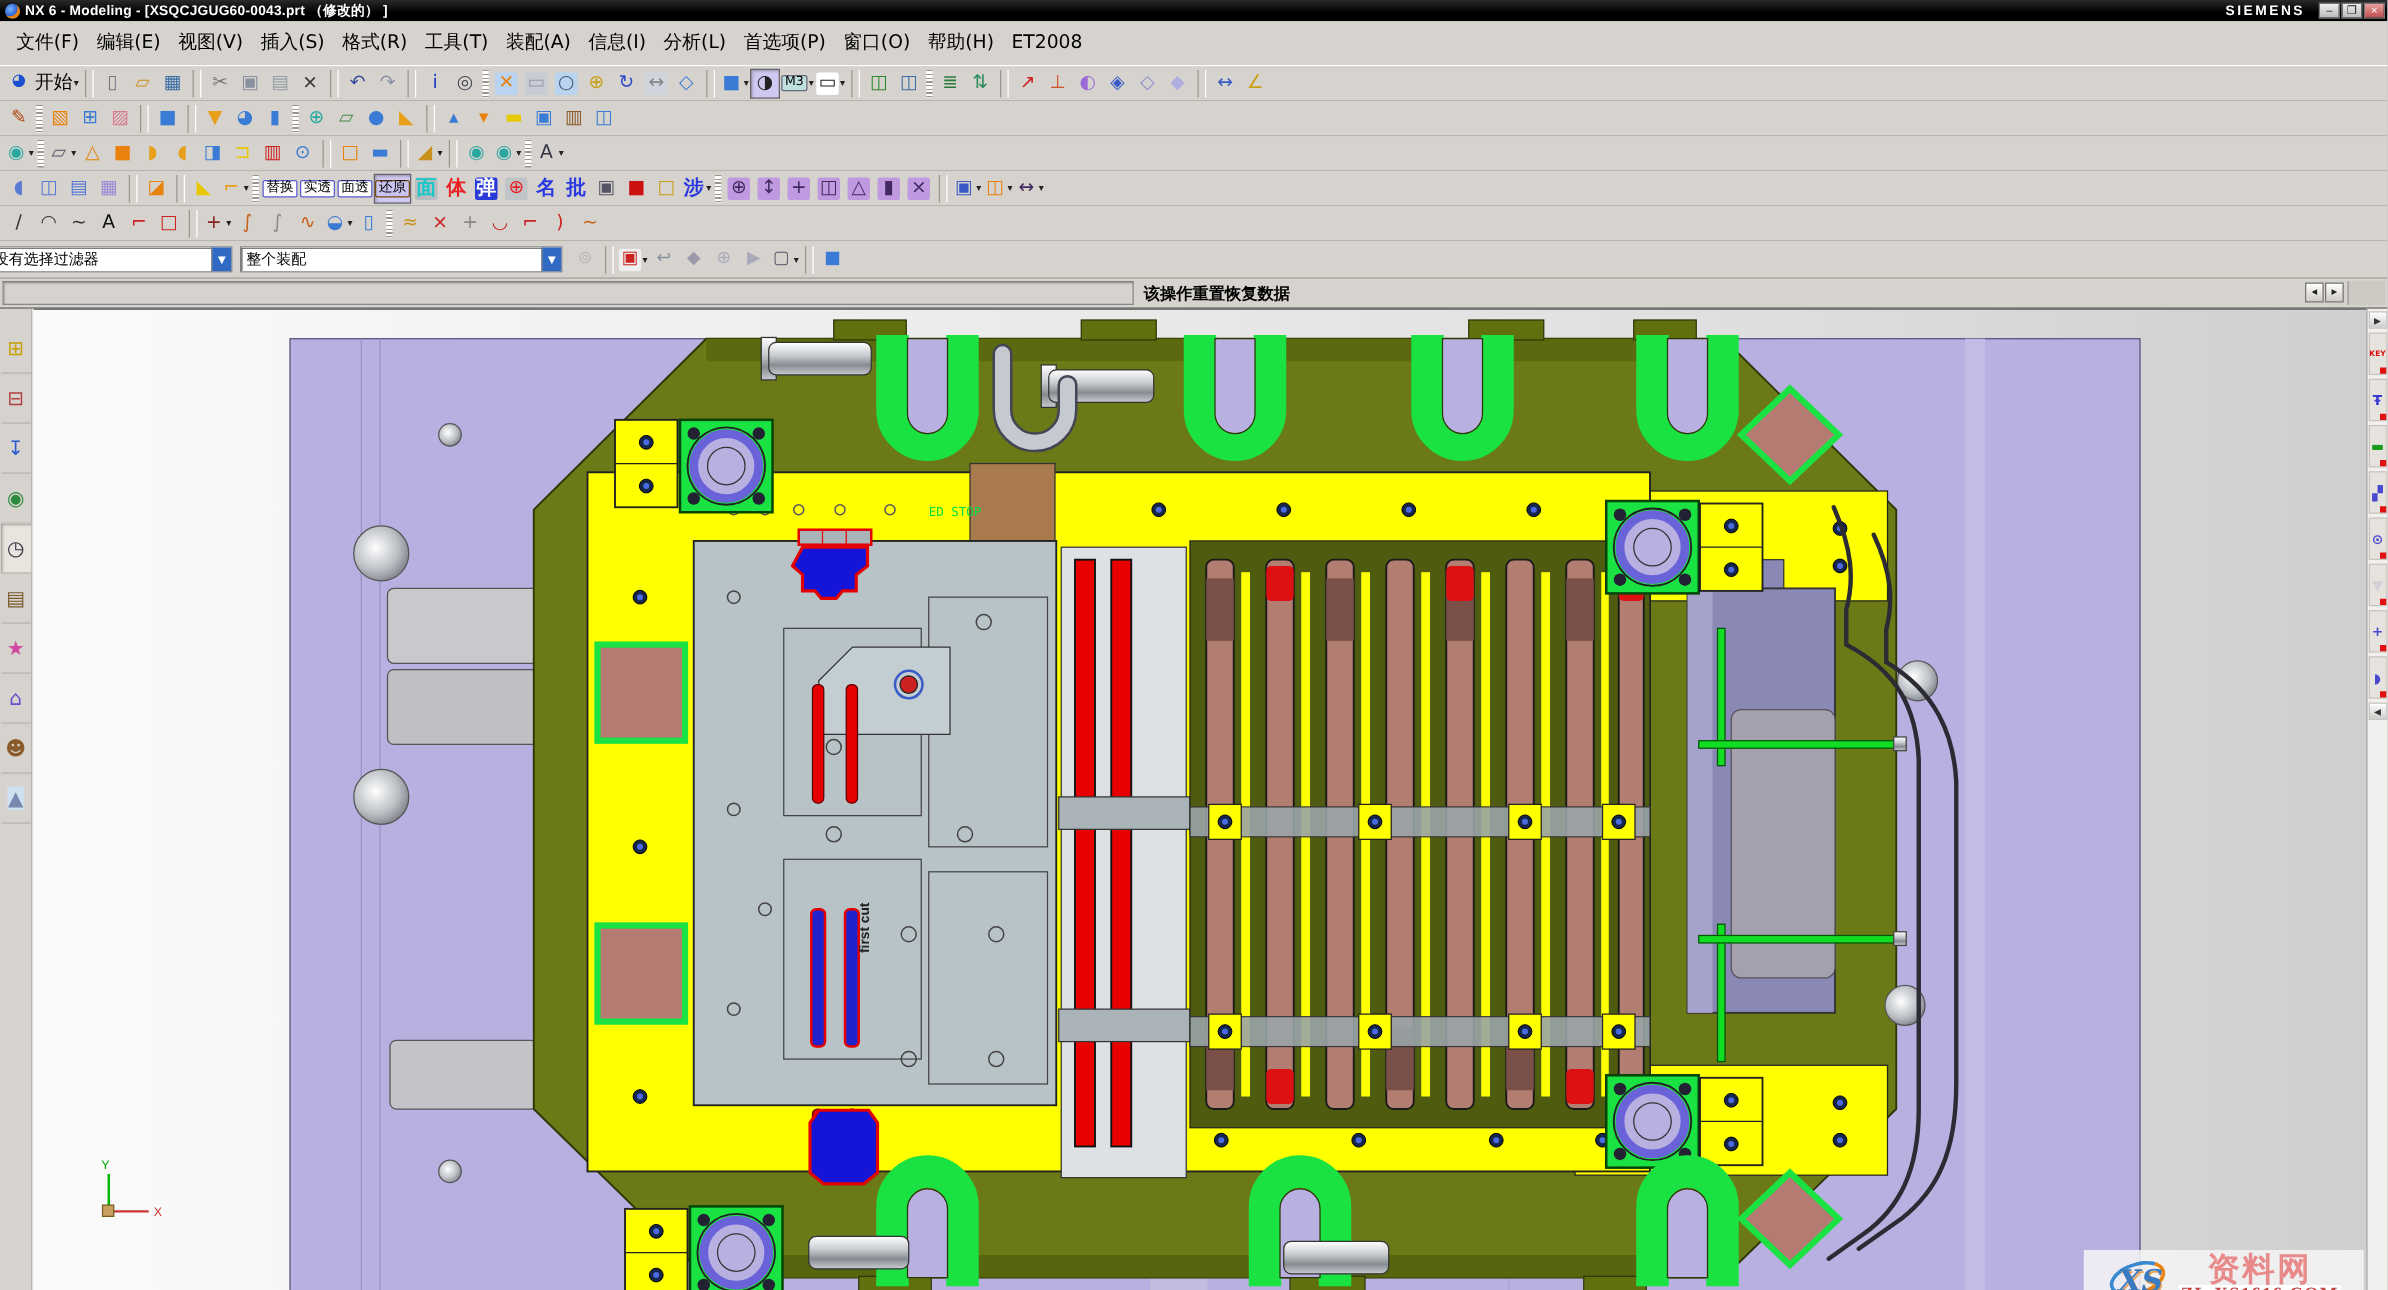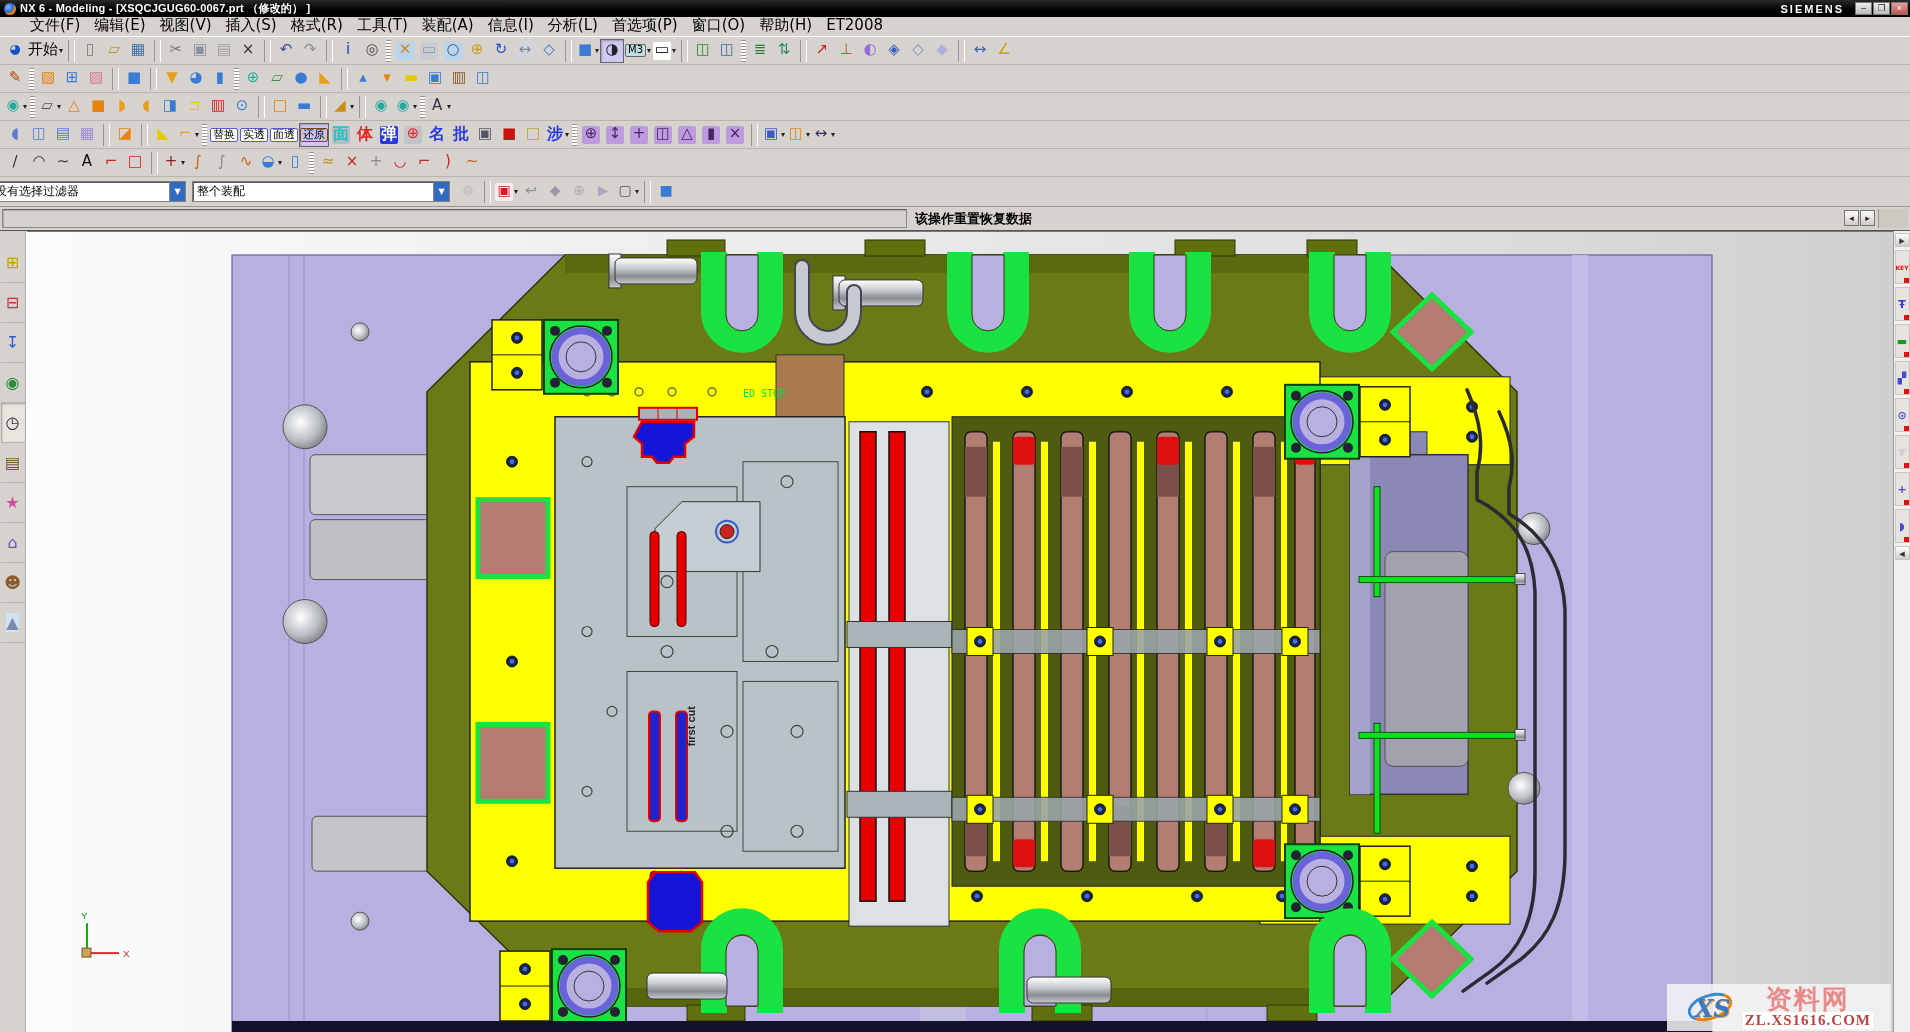--- a/index.html
+++ b/index.html
@@ -14,21 +14,21 @@
   
   .titlebar{height:17px;background:linear-gradient(#2a2a2a,#000 60%);color:#fff;display:flex;align-items:center;font-size:11px;padding:0 2px;}
   .nxorb{width:12px;height:12px;border-radius:50%;background:radial-gradient(circle at 35% 35%,#7ab8ff,#1a4fd0 60%,#0a2a80);box-shadow:inset -2px -2px 0 #e8820c;margin:0 4px 0 2px;flex:0 0 auto;}
   .tb-title{font-weight:bold;letter-spacing:.2px;white-space:nowrap;}
   .tb-spacer{flex:1;}
   .siemens{font-weight:bold;letter-spacing:2px;font-size:11px;margin-right:10px;}
   .winbtn{width:17px;height:13px;background:linear-gradient(#eee,#bbb);border:1px solid #777;color:#222;font-size:9px;line-height:11px;text-align:center;margin-left:1px;}
   .winbtn.close{background:linear-gradient(#e8a0a0,#c05050);color:#fff;}
 
   
-  .menubar{height:20px;background:var(--tb);border-bottom:1px solid #fff;display:flex;align-items:center;font-size:12px;padding-left:23px;}
+  .menubar{height:36px;background:var(--tb);border-bottom:1px solid #fff;display:flex;align-items:center;font-size:12px;padding-left:6px;}
   .menubar .tbtn{border:none;background:none;height:17px;}
   .menubar .g{font-size:12px;color:#000;padding:0 7px;background:none!important;}
 
   
   .tbar{height:28px;background:var(--tb);border-bottom:1px solid #b8b4ae;display:flex;align-items:center;padding-left:3px;overflow:hidden;}
   .tbtn{height:24px;min-width:24px;display:flex;align-items:center;justify-content:center;border:1px solid transparent;position:relative;flex:0 0 auto;}
   .tbtn .g{font-size:15px;line-height:1;display:inline-block;min-width:18px;height:18px;text-align:center;border-radius:2px;}
   .tbtn .g:not(:empty){padding-top:0px;}
   .tbtn.active{border:1px solid #666;background:#cfc8f0;box-shadow:inset 1px 1px 2px rgba(0,0,0,.25);}
   .tbtn.disabled{opacity:.45;}
@@ -80,21 +80,21 @@
   .wm-xs{position:absolute;left:10px;top:6px;font-family:"DejaVu Serif",serif;font-style:italic;font-size:24px;font-weight:bold;color:#3a7ac0;text-shadow:1px 1px 0 #e8a050;}
   .wm-col{display:flex;flex-direction:column;align-items:center;}
   .wm-name{font-size:26px;font-weight:bold;color:#e88a8a;letter-spacing:2px;line-height:26px;}
   .wm-url{font-size:15px;font-weight:bold;color:#c04444;letter-spacing:1px;background:#fff;padding:0 2px;font-family:Liberation Serif, serif;}
 </style>
 </head>
 <body>
 
 <div class="titlebar">
   <span class="nxorb"></span>
-  <span class="tb-title">NX 6 - Modeling - [XSQCJGUG60-0067.prt （修改的） ]</span>
+  <span class="tb-title">NX 6 - Modeling - [XSQCJGUG60-0043.prt （修改的） ]</span>
   <span class="tb-spacer"></span>
   <span class="siemens">SIEMENS</span>
   <span class="winbtn">–</span>
   <span class="winbtn">❐</span>
   <span class="winbtn close">×</span>
 </div>
 
 <div class="menubar">
     <div class="tbtn">
       <span class="g">文件(F)</span>

